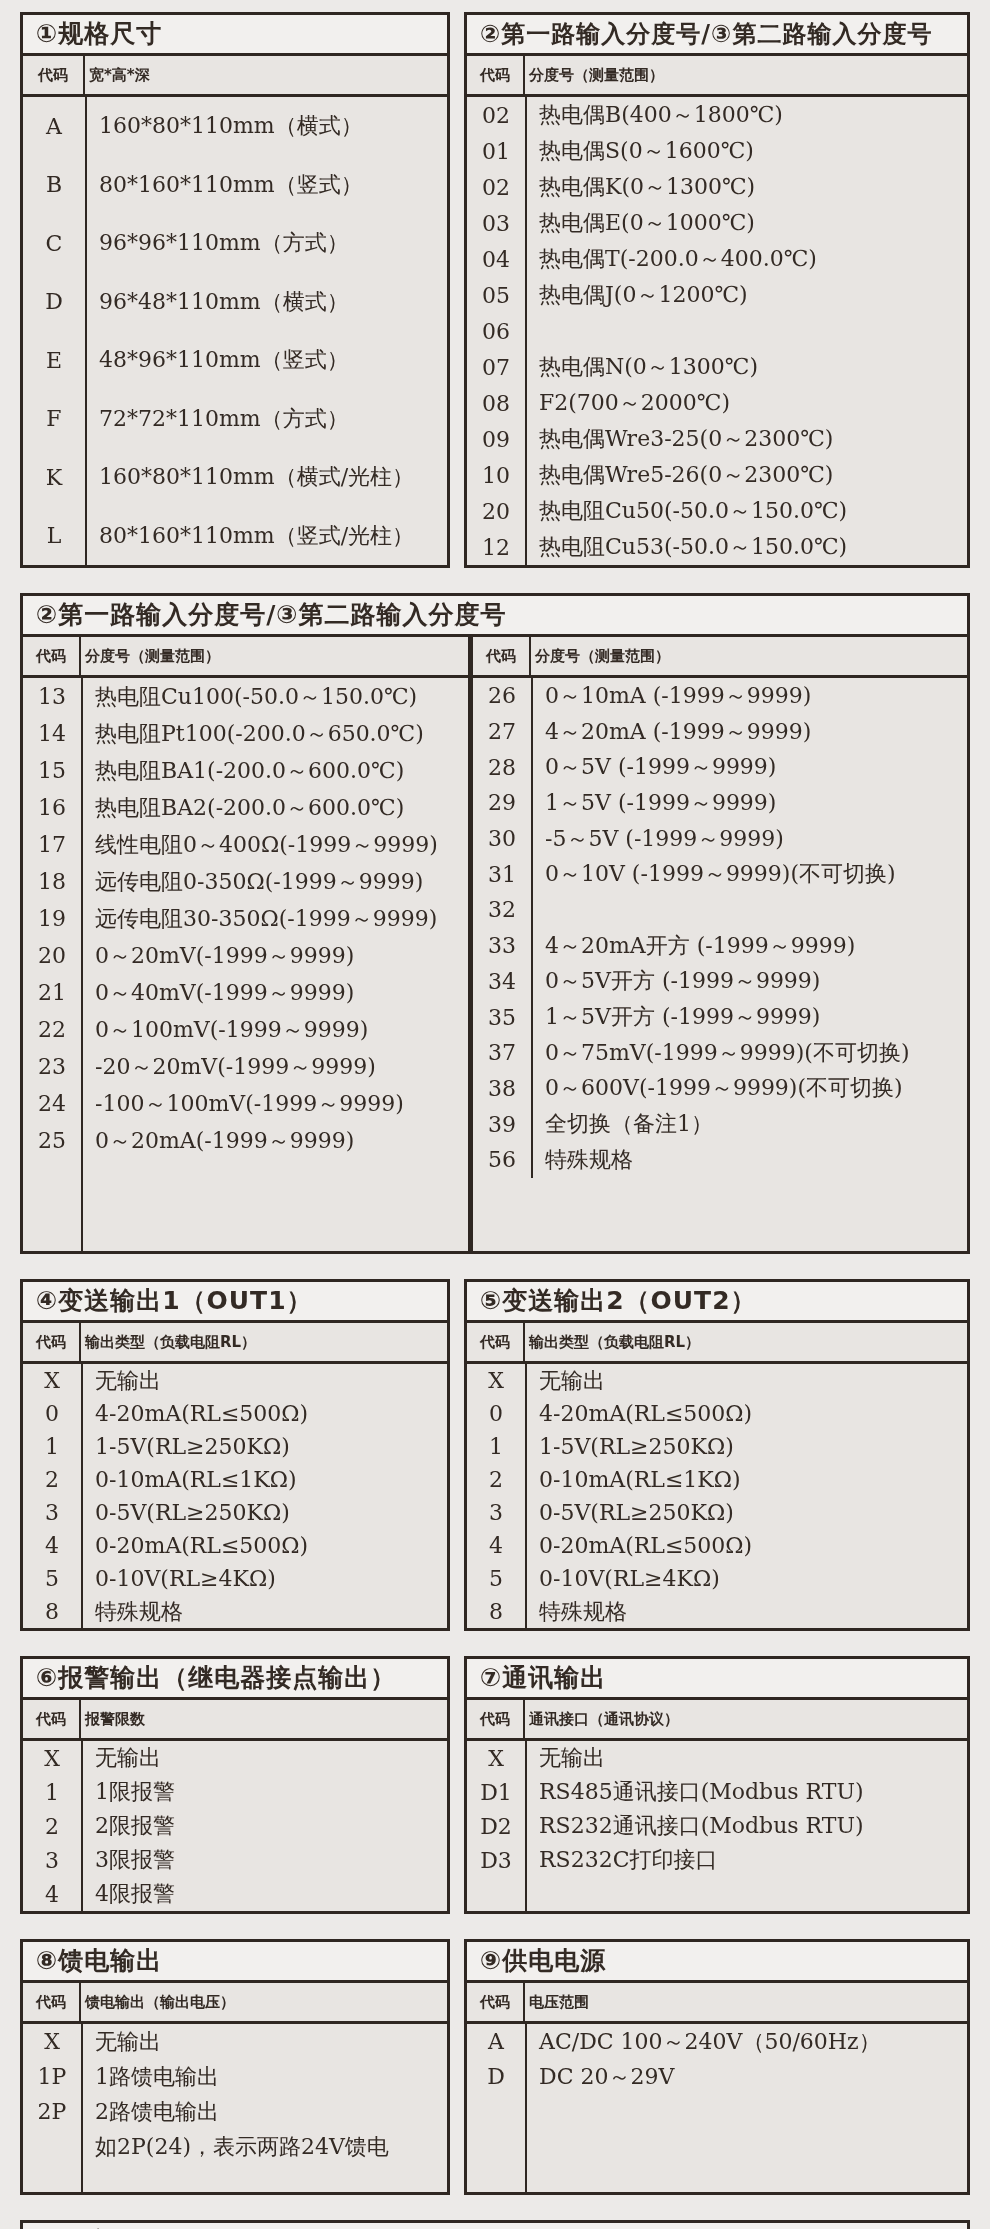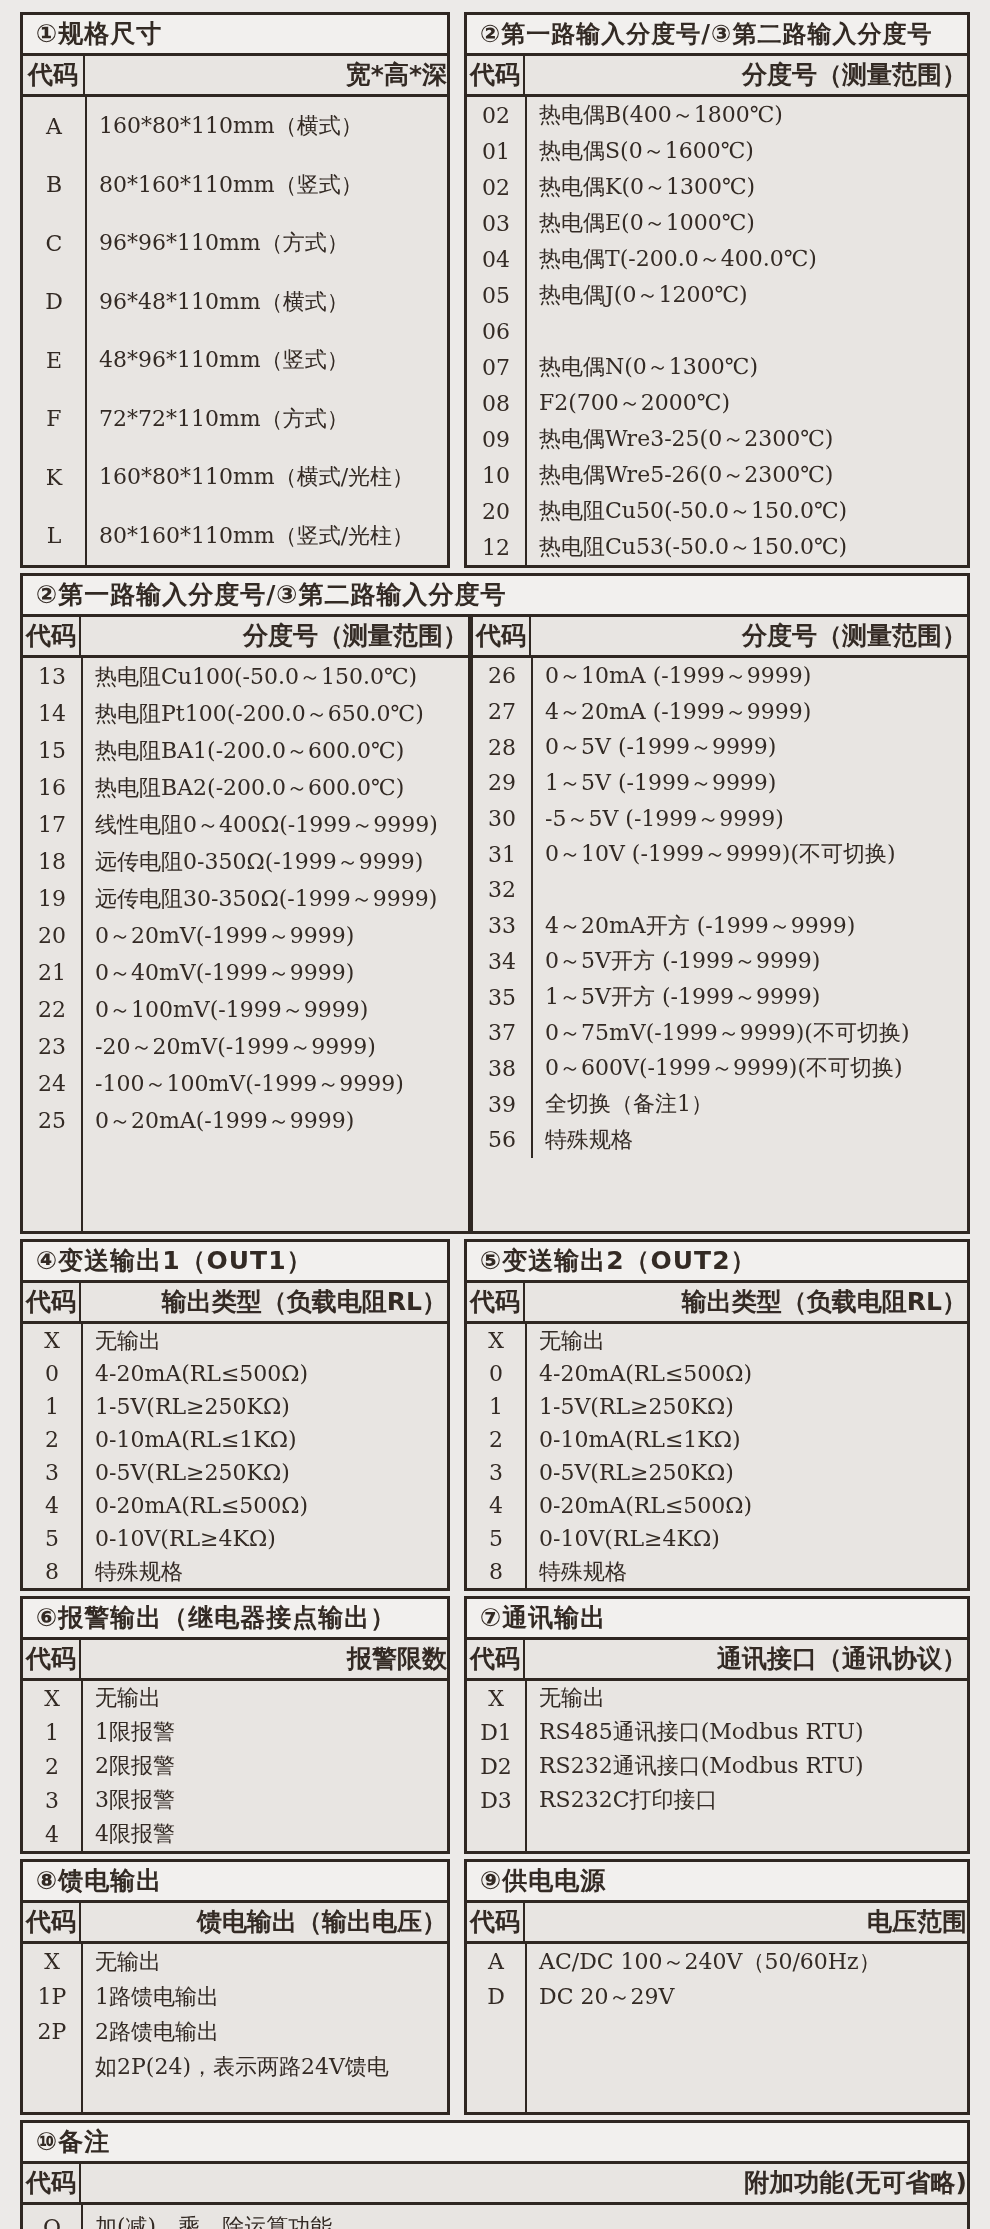--- a/index.html
+++ b/index.html
@@ -6,43 +6,43 @@
     --bg:#eceae8;
     --cell:#e8e5e2;
     --titlebg:#f2f0ee;
     --bd:#2f2722;
     --tx:#332a24;
   }
   *{box-sizing:border-box;margin:0;padding:0;}
   html,body{background:var(--bg);}
   body{width:990px;min-height:2229px;font-family:"DejaVu Sans",sans-serif;color:var(--tx);}
   .page{width:990px;padding:12px 20px 14px 20px;}
-  .prow{display:flex;gap:14px;margin-bottom:5px;align-items:stretch;}
+  .prow{display:flex;gap:14px;margin-bottom:25px;align-items:stretch;}
   .panel{background:var(--cell);border:3px solid var(--bd);}
   .panel.w-left{width:430px;flex:none;}
   .panel.w-right{flex:1;}
   .panel.wide{width:100%;}
   .p-title{
     background:var(--titlebg);
     border-bottom:3px solid var(--bd);
     height:41px;line-height:38px;
     font-size:25px;font-weight:bold;
     padding-left:13px;letter-spacing:1px;
     white-space:nowrap;overflow:hidden;
   }
   .t-head{
     display:flex;height:41px;line-height:38px;
     border-bottom:3px solid var(--bd);
-    font-size:25px;font-weight:bold;
+    font-size:15px;font-weight:bold;
   }
   .t-head .t-code{
     width:var(--cw,58px);flex:none;text-align:center;
     border-right:2px solid var(--bd);
   }
-  .t-head .t-label{flex:1;padding-left:4px;white-space:nowrap;overflow:hidden;text-align:right;}
+  .t-head .t-label{flex:1;padding-left:4px;white-space:nowrap;overflow:hidden;}
   .t-body{position:relative;overflow:hidden;font-family:"DejaVu Serif","DejaVu Sans",serif;}
   .t-body::before{
     content:"";position:absolute;top:0;bottom:0;left:var(--cw,58px);
     width:2px;background:var(--bd);
   }
   .t-row{display:flex;height:var(--rh,36px);align-items:center;font-size:22px;}
   .t-row .t-code{width:var(--cw,58px);flex:none;text-align:center;}
   .t-row .t-label{flex:1;padding-left:14px;white-space:nowrap;overflow:hidden;}
   .split{display:flex;align-items:stretch;}
   .half{position:relative;}

